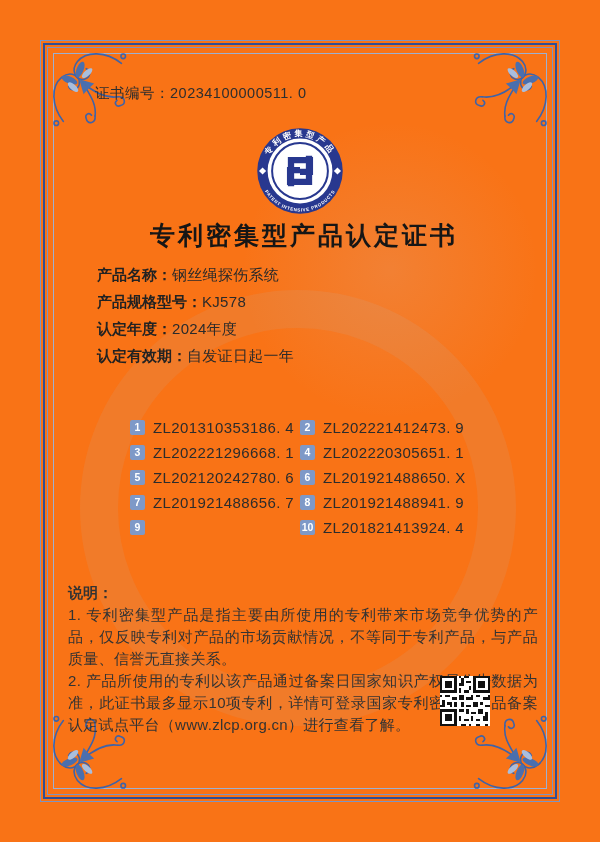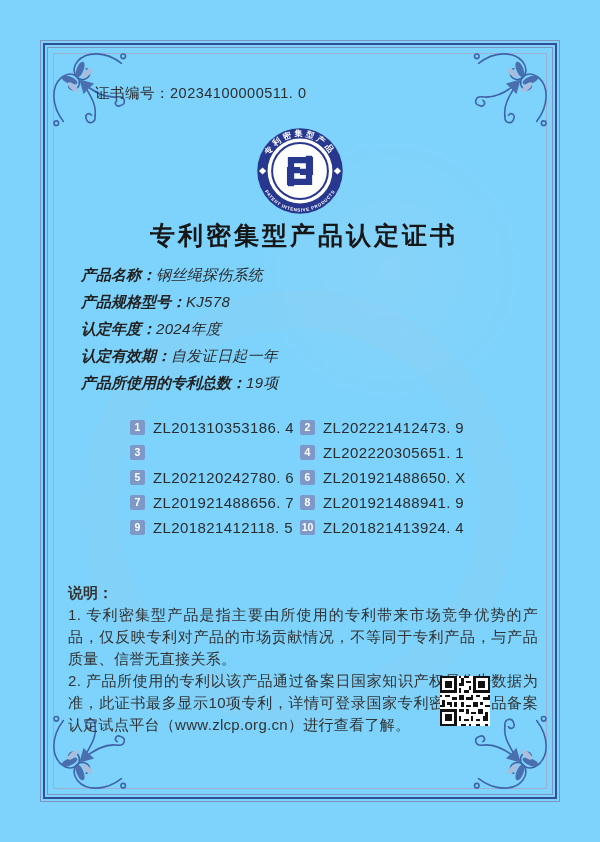--- a/index.html
+++ b/index.html
@@ -1,18 +1,18 @@
 <!DOCTYPE html>
 <html><head>
 <meta charset="utf-8">
 <style>
   html,body{margin:0;padding:0;background:#ffffff;}
   .page{
     position:relative;width:600px;height:842px;margin:0 auto;
-    background:#7dd3fc;overflow:hidden;
+    background:#f97316;overflow:hidden;
     font-family:"Liberation Sans",sans-serif;color:#2e2e2e;
   }
   
   .frame{position:absolute;pointer-events:none;}
   .f1{inset:40px;border:1px solid #7d94c2;}
   .f2{inset:43px;border:2.5px solid #2f4f96;}
   .f3{inset:47px;border:1px solid #7d94c2;}
   .f4{inset:53px;border:1px solid #9cb0d2;}
   
   .corner{position:absolute;width:88px;height:88px;pointer-events:none;}
@@ -24,21 +24,21 @@
   .wm1{position:absolute;left:80px;top:290px;width:360px;height:360px;border-radius:50%;
        border:38px solid rgba(176,192,214,0.10);pointer-events:none;}
   .wm2{position:absolute;right:60px;top:120px;width:300px;height:300px;border-radius:50%;
        background:radial-gradient(circle,rgba(198,209,228,0.14),rgba(198,209,228,0) 70%);pointer-events:none;}
   
   .cert-no{position:absolute;left:95px;top:84px;font-size:14.5px;letter-spacing:.5px;color:#2e2e2e;}
   .seal{position:absolute;left:255px;top:126px;width:90px;height:90px;}
   .title{position:absolute;left:4px;top:219px;width:100%;text-align:center;
          font-family:"DejaVu Serif","Liberation Serif",serif;font-weight:bold;
          font-size:25px;letter-spacing:3px;color:#161616;}
-  .fields{position:absolute;left:81px;top:261px;font-style:italic;}
+  .fields{position:absolute;left:97px;top:261px;}
   .field-row{height:27px;line-height:27px;font-size:15px;white-space:nowrap;}
   .field-label{font-weight:700;color:#222;}
   .field-value{font-weight:500;color:#2a2a2a;letter-spacing:.3px;}
   .patents{position:absolute;left:130px;top:415px;display:grid;
            grid-template-columns:170px 170px;grid-auto-rows:25px;column-gap:0;}
   .patent-item{display:flex;align-items:center;gap:8px;}
   .patent-badge{width:15px;height:15px;flex:0 0 15px;background:#7e99c8;border-radius:2px;
                 color:#fff;font-size:10.5px;font-weight:700;text-align:center;line-height:15px;}
   .patent-no{font-size:15px;font-weight:500;letter-spacing:.4px;color:#2c2c2c;white-space:nowrap;}
   .notes{position:absolute;left:68px;top:582px;width:470px;font-size:15px;line-height:22px;color:#333;}
@@ -122,34 +122,34 @@
     </g>
   </svg>
 
   <div class="title">专利密集型产品认定证书</div>
 
   <div class="fields">
     <div class="field-row"><span class="field-label">产品名称：</span><span class="field-value">钢丝绳探伤系统</span></div>
     <div class="field-row"><span class="field-label">产品规格型号：</span><span class="field-value">KJ578</span></div>
     <div class="field-row"><span class="field-label">认定年度：</span><span class="field-value">2024年度</span></div>
     <div class="field-row"><span class="field-label">认定有效期：</span><span class="field-value">自发证日起一年</span></div>
-    <div class="field-row"><span class="field-label">产品所使用的专利总数：</span><span class="field-value">19项</span></div>
   </div>
 
   <div class="patents">
     <div class="patent-item">
         <span class="patent-badge">1</span>
         <span class="patent-no">ZL201310353186. 4</span>
       </div>
     <div class="patent-item">
         <span class="patent-badge">2</span>
         <span class="patent-no">ZL202221412473. 9</span>
       </div>
     <div class="patent-item">
         <span class="patent-badge">3</span>
+        <span class="patent-no">ZL202221296668. 1</span>
       </div>
     <div class="patent-item">
         <span class="patent-badge">4</span>
         <span class="patent-no">ZL202220305651. 1</span>
       </div>
     <div class="patent-item">
         <span class="patent-badge">5</span>
         <span class="patent-no">ZL202120242780. 6</span>
       </div>
     <div class="patent-item">
@@ -159,21 +159,20 @@
     <div class="patent-item">
         <span class="patent-badge">7</span>
         <span class="patent-no">ZL201921488656. 7</span>
       </div>
     <div class="patent-item">
         <span class="patent-badge">8</span>
         <span class="patent-no">ZL201921488941. 9</span>
       </div>
     <div class="patent-item">
         <span class="patent-badge">9</span>
-        <span class="patent-no">ZL201821412118. 5</span>
       </div>
     <div class="patent-item">
         <span class="patent-badge">10</span>
         <span class="patent-no">ZL201821413924. 4</span>
       </div>
   </div>
 
   <div class="notes">
     <div class="notes-heading">说明：</div>
     <p>1. 专利密集型产品是指主要由所使用的专利带来市场竞争优势的产品，仅反映专利对产品的市场贡献情况，不等同于专利产品，与产品质量、信誉无直接关系。</p>

